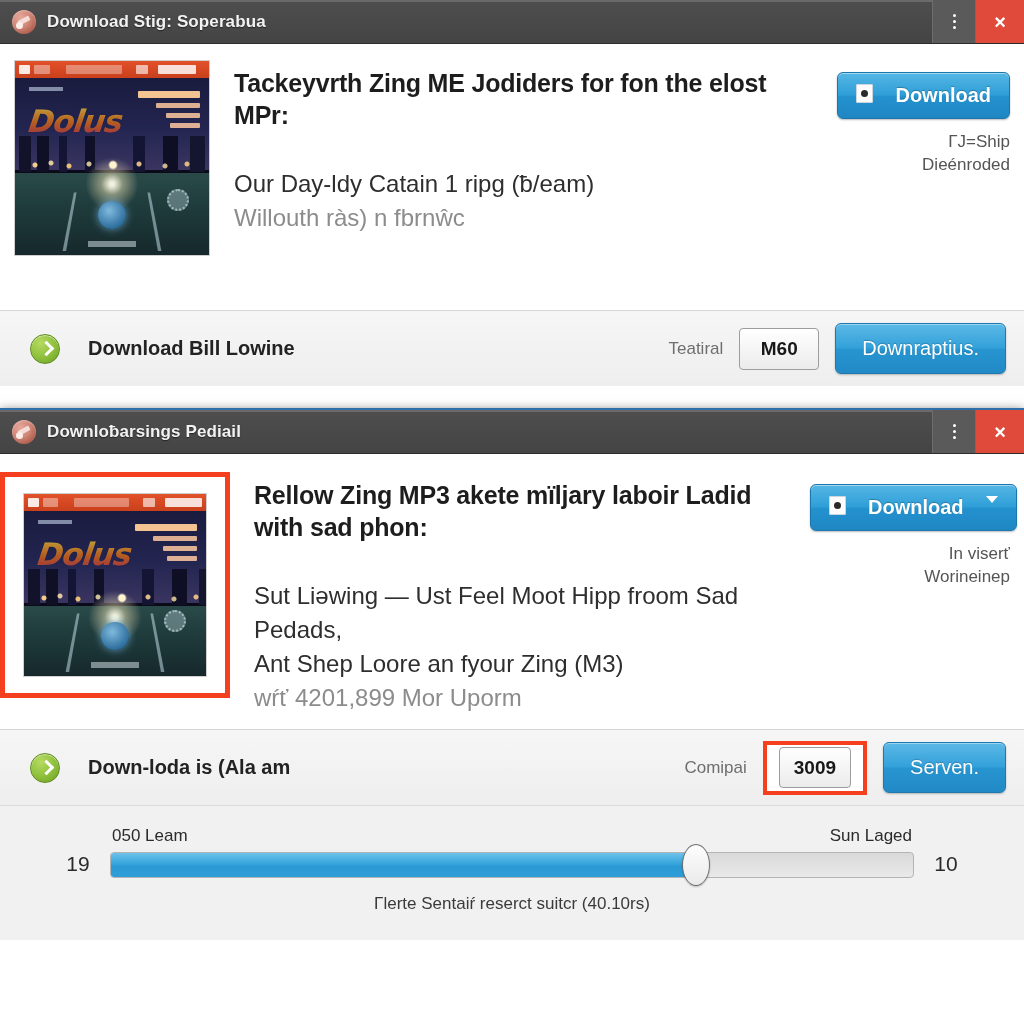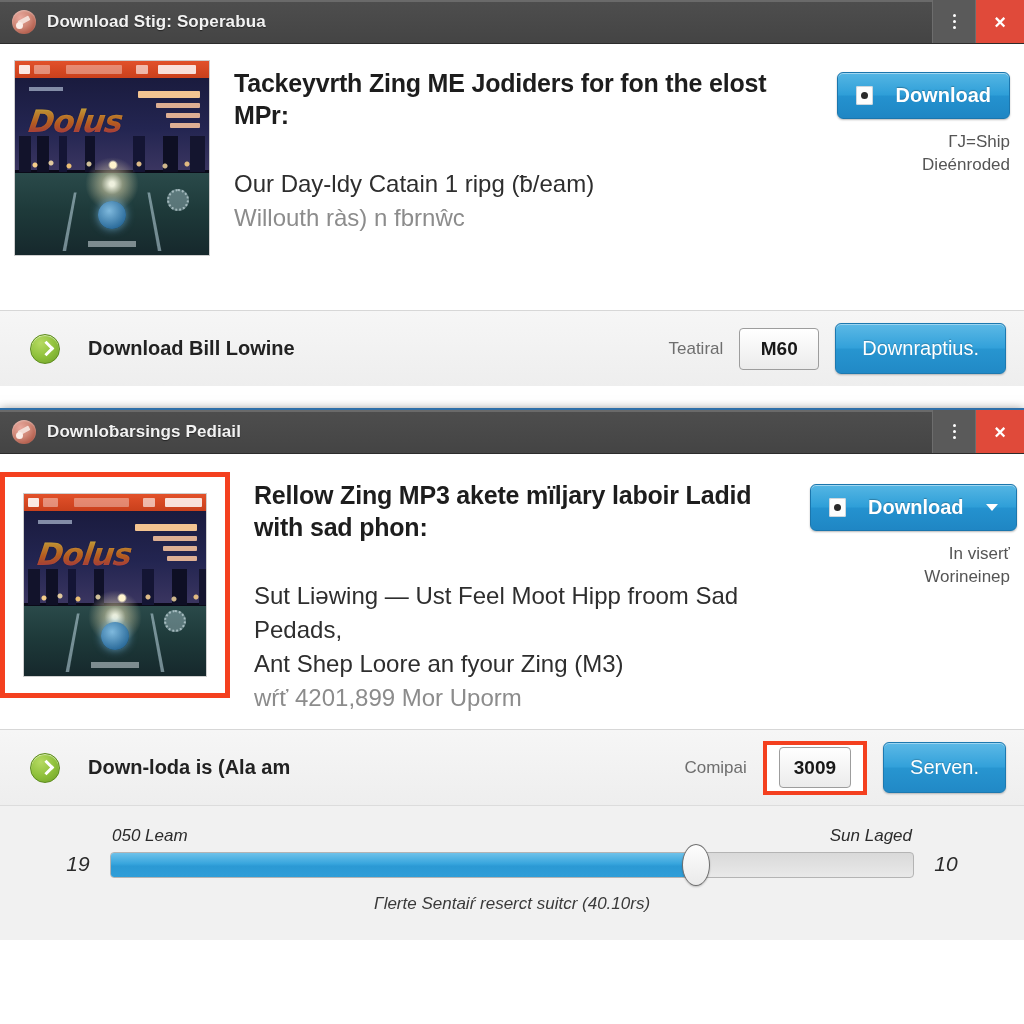--- a/index.html
+++ b/index.html
@@ -305,21 +305,20 @@
 
   .cta-col {
     flex: none;
     width: 200px;
     padding-top: 12px;
     text-align: right;
   }
 
   .dl-btn {
     display: inline-flex;
-    align-items: center;
     gap: 22px;
     background: linear-gradient(#55b6e4 0%, #2f9fd8 48%, #2492cf 52%, #1f86c4 100%);
     border: 1px solid #1b76ad;
     border-radius: 6px;
     padding: 11px 18px;
     color: #ffffff;
     font-size: 20px;
     font-weight: 700;
     cursor: pointer;
     box-shadow: inset 0 1px 0 rgba(255,255,255,.45), 0 1px 2px rgba(0,0,0,.28);
@@ -444,21 +443,20 @@
     white-space: nowrap;
     box-shadow: inset 0 1px 0 rgba(255,255,255,.4), 0 1px 2px rgba(0,0,0,.25);
     text-shadow: 0 -1px 1px rgba(0,0,0,.2);
   }
 
   
   .slider-panel {
     background: #f1f1f1;
     border-top: 1px solid #dcdcdc;
     padding: 20px 60px 26px 60px;
-    font-style: italic;
   }
   .slider-caps {
     display: flex;
     justify-content: space-between;
     font-size: 17px;
     color: #2b2b2b;
     padding: 0 52px 6px 52px;
   }
   .slider-row {
     display: flex;

